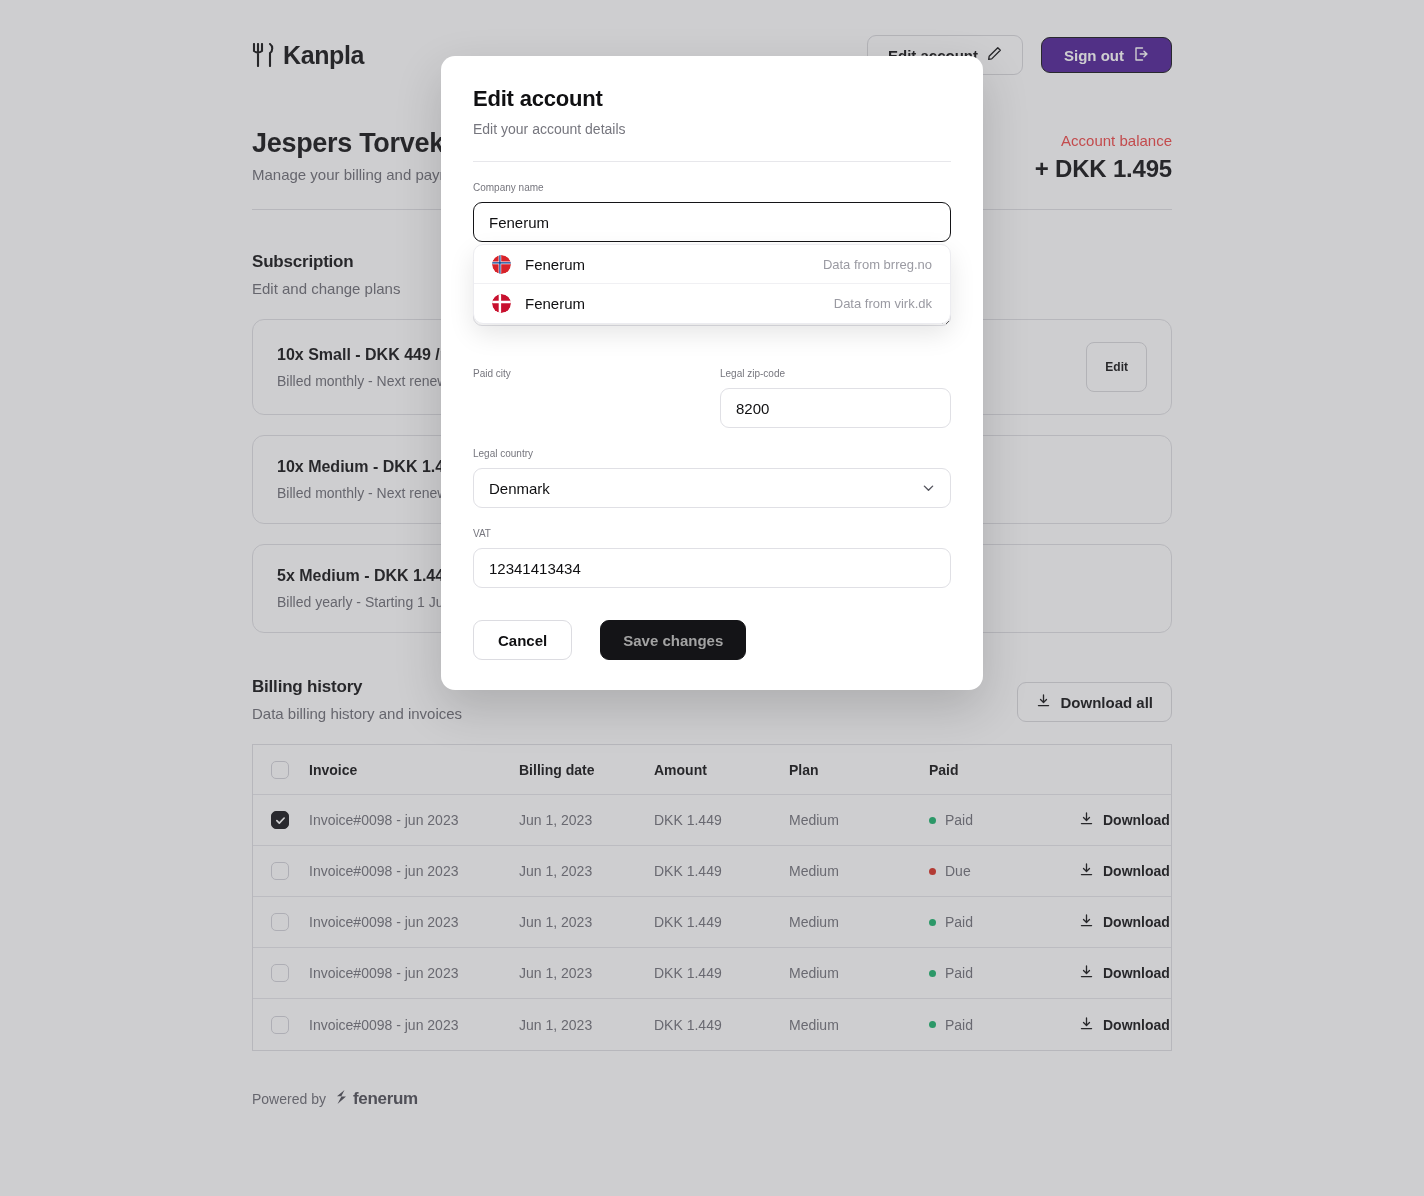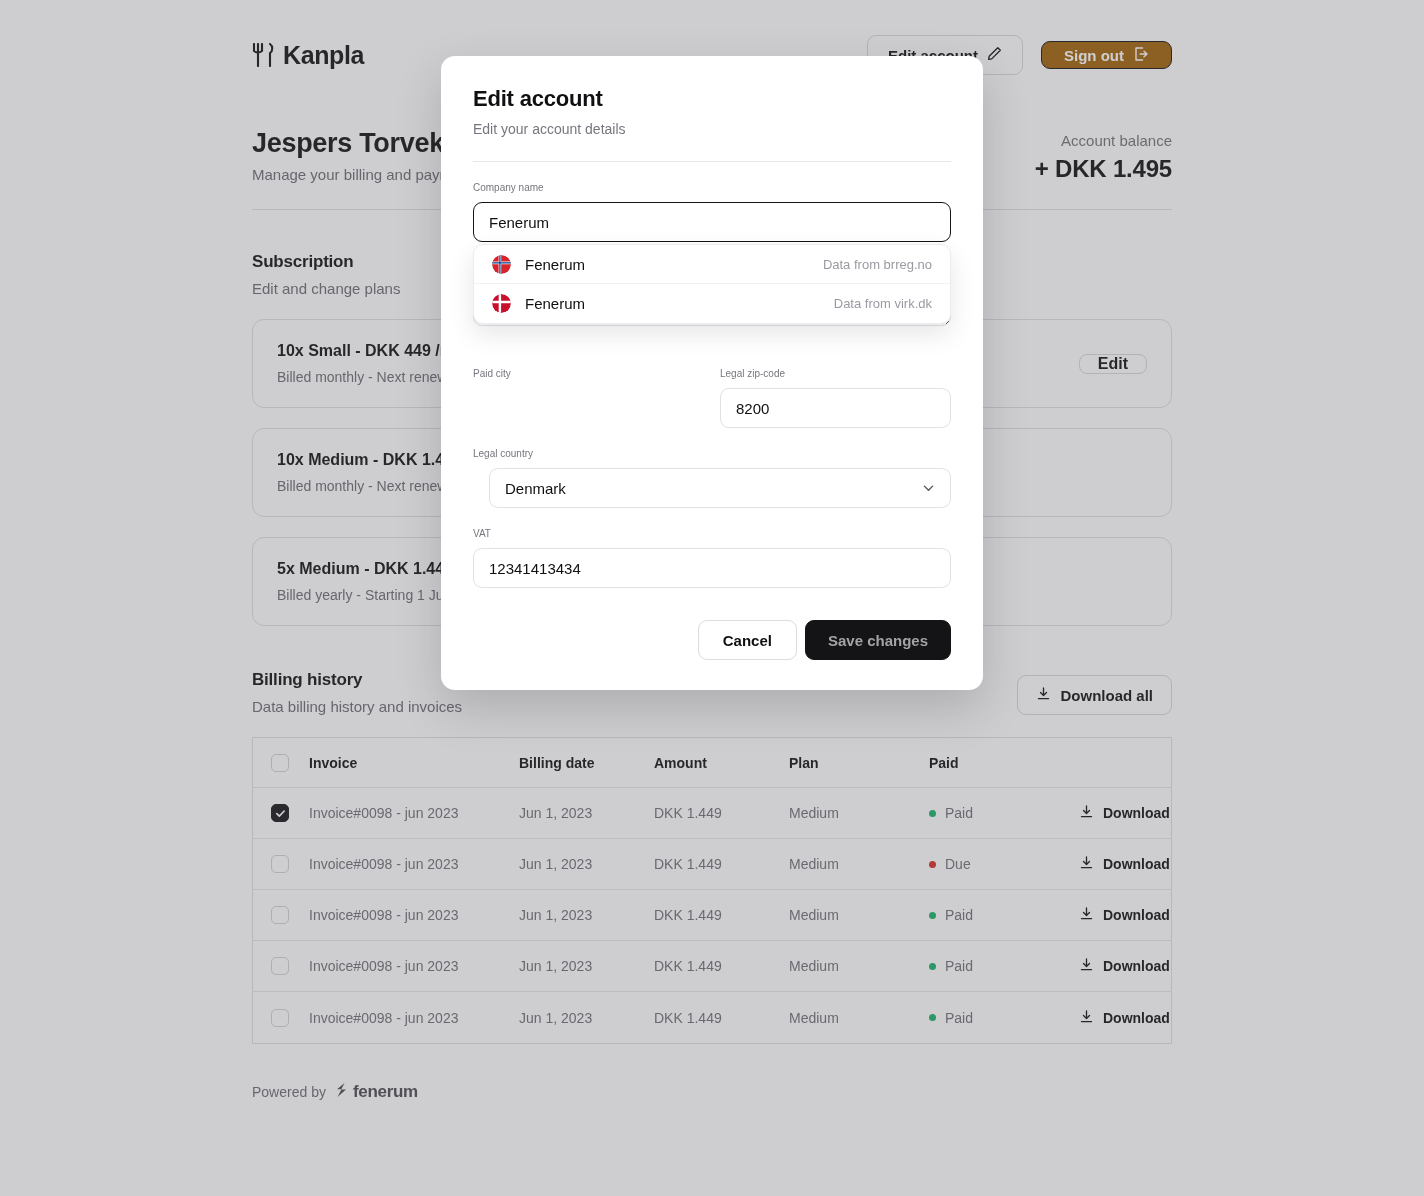--- a/index.html
+++ b/index.html
@@ -29,49 +29,49 @@
     display: inline-flex; align-items: center; justify-content: center; gap: 9px;
     font-family: "Liberation Sans", sans-serif;
     font-size: 15px; font-weight: bold;
     border-radius: 9px; cursor: pointer; white-space: nowrap;
   }
   .btn-outline {
     background: #ffffff; border: 1px solid #d8d8dc; color: #111112;
     padding: 0 20px; height: 40px;
   }
   .btn-dark {
-    background: #a16207; border: 1px solid #141417; color: #ffffff;
-    padding: 0 22px; height: 28px;
+    background: #4c1d95; border: 1px solid #141417; color: #ffffff;
+    padding: 0 22px; height: 36px;
   }
 
   
   .title-row { display: flex; align-items: flex-end; justify-content: space-between; margin-top: 48px; }
   .h1 { font-size: 27px; font-weight: bold; color: #101012; letter-spacing: -0.3px; }
   .sub { font-size: 15px; color: #6b6b73; margin-top: 7px; }
   .balance-wrap { text-align: right; }
-  .balance-label { font-size: 15px; color: #737373; }
+  .balance-label { font-size: 15px; color: #ef4444; }
   .balance-value { font-size: 24px; font-weight: bold; color: #101012; margin-top: 6px; letter-spacing: -0.2px; }
 
   .divider { height: 1px; background: #dfdfe3; margin-top: 26px; }
 
   
   .section-head { margin-top: 42px; }
   .h2 { font-size: 17px; font-weight: bold; color: #101012; letter-spacing: -0.2px; }
   .section-sub { font-size: 15px; color: #6b6b73; margin-top: 8px; }
 
   .plan-list { margin-top: 22px; display: flex; flex-direction: column; gap: 20px; }
   .plan-card {
     border: 1px solid #dfdfe3; border-radius: 12px; background: #ffffff;
     padding: 22px 24px; display: flex; align-items: center; justify-content: space-between;
     min-height: 84px;
   }
   .plan-title { font-size: 16px; font-weight: bold; color: #101012; }
   .plan-meta { font-size: 14px; color: #6b6b73; margin-top: 9px; }
   .btn-sm {
-    height: 20px; padding: 0 18px; font-size: 16px; font-weight: bold;
+    height: 50px; padding: 0 18px; font-size: 12px; font-weight: bold;
     border: 1px solid #d8d8dc; background: #ffffff; color: #111112; border-radius: 8px;
     display: inline-flex; align-items: center; justify-content: center; cursor: pointer;
   }
 
   .billing-head { display: flex; align-items: flex-end; justify-content: space-between; margin-top: 44px; }
   .btn-dl-all { height: 40px; padding: 0 18px; gap: 9px; }
 
   
   .table { margin-top: 22px; border: 1px solid #dfdfe3; border-radius: 0; overflow: hidden; background: #ffffff; }
   .tr { display: flex; align-items: center; height: 51px; padding: 0 0 0 18px; border-bottom: 1px solid #e6e6ea; }
@@ -123,21 +123,21 @@
     color: #101012; padding: 0 15px; outline: none;
   }
   .input.focused { border: 1.6px solid #141417; }
   .textarea {
     width: 100%; height: 62px; border-radius: 9px; border: 1px solid #e0e0e5;
     background: #ffffff; font-family: "Liberation Sans", sans-serif; font-size: 15px;
     color: #101012; padding: 10px 15px; outline: none; resize: vertical;
   }
   .row2 { display: flex; gap: 16px; }
   .row2 > div { flex: 1 1 0; }
-  .select-wrap { position: relative; margin-left: 16px; }
+  .select-wrap { position: relative; }
   .chev {
     position: absolute; right: 15px; top: 50%; transform: translateY(-50%);
     pointer-events: none; display: flex;
   }
 
   
   .ac {
     position: absolute; left: 0; right: 0; top: 62px;
     background: #ffffff; border: 1px solid #ececf0; border-radius: 10px;
     box-shadow: 0 10px 26px rgba(0,0,0,0.10);
@@ -145,21 +145,21 @@
   }
   .ac-item {
     display: flex; align-items: center; gap: 14px; padding: 0 18px;
     height: 39px; cursor: pointer; border-bottom: 1px solid #f0f0f3;
   }
   .ac-item:last-child { border-bottom: none; }
   .ac-name { font-size: 15px; color: #101012; flex: 1 1 auto; }
   .ac-src { font-size: 13px; color: #9a9aa2; }
   .flag { width: 19px; height: 19px; border-radius: 50%; overflow: hidden; display:block; flex:0 0 19px;}
 
-  .modal-actions { display: flex; justify-content: flex-end; gap: 8px; margin-top: 32px; }
+  .modal-actions { display: flex; justify-content: flex-start; gap: 28px; margin-top: 32px; }
   .btn-cancel { height: 40px; padding: 0 24px; border: 1px solid #dcdce1; background:#fff; color:#101012; border-radius: 9px; font-size: 15px; font-weight: bold; cursor:pointer; }
   .btn-save { height: 40px; padding: 0 22px; background:#141417; color:#a3a3a3; border: 1px solid #141417; border-radius: 9px; font-size: 15px; font-weight: bold; cursor:pointer; }
 </style>
 </head>
 <body>
 
 <div id="root">
 
   <div class="page">
     <div class="page-inner">

